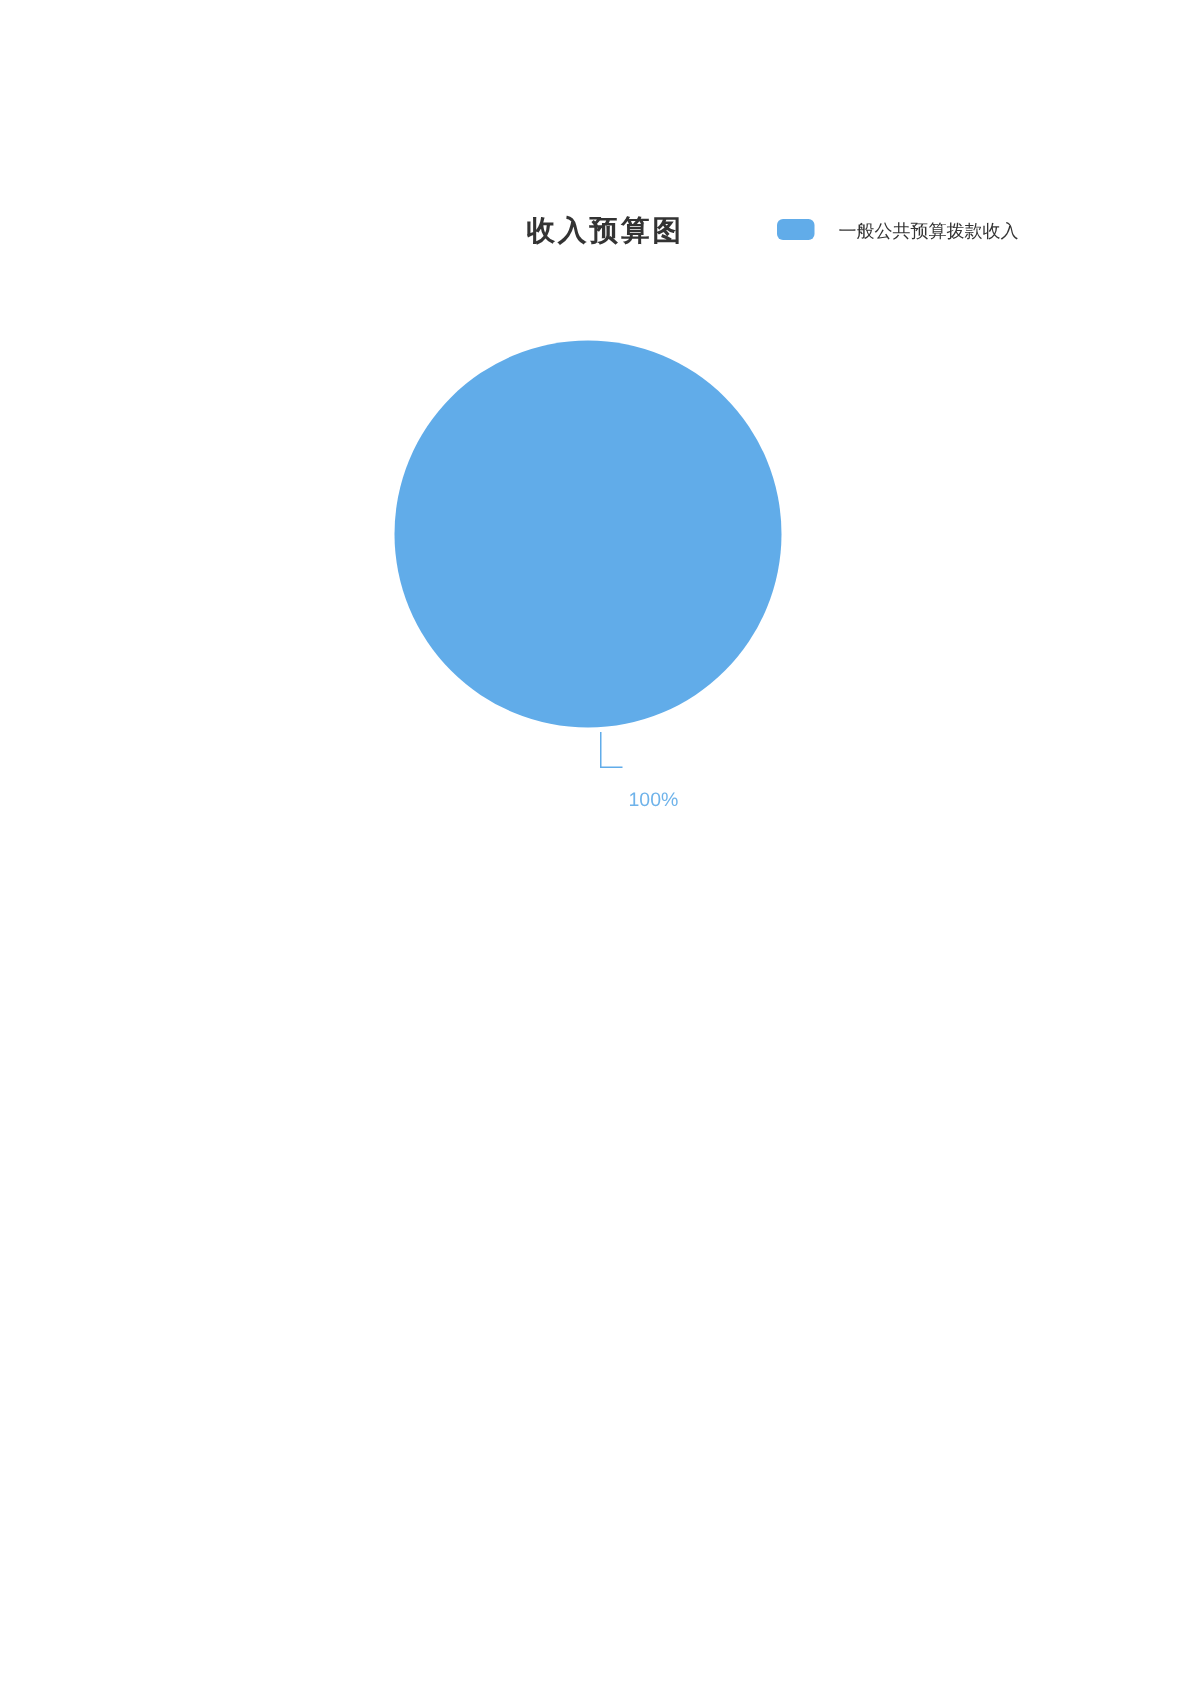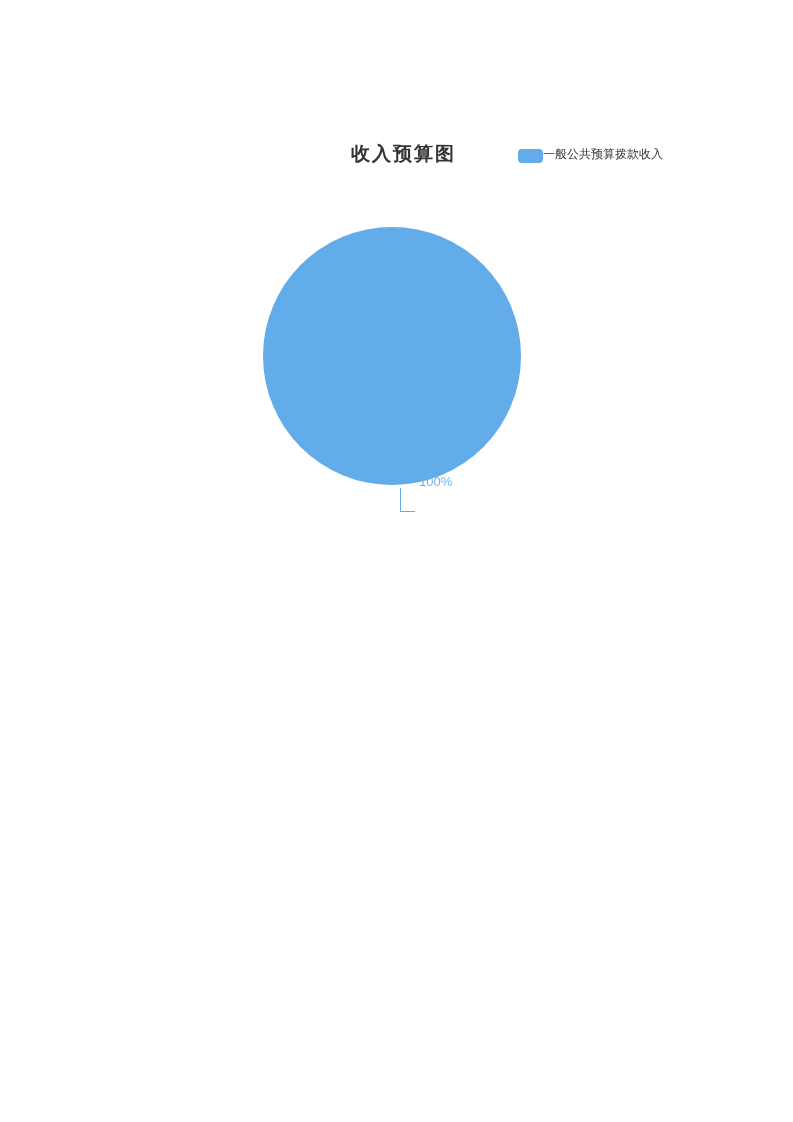--- a/index.html
+++ b/index.html
@@ -19,22 +19,22 @@
     font-weight: bold;
     letter-spacing: 2px;
     color: #333333;
     white-space: nowrap;
   }
   .legend {
     position: absolute;
     left: 518px;
     top: 146px;
     display: flex;
-    align-items: flex-end;
-    gap: 0;
+    align-items: flex-start;
+    gap: 16px;
   }
   .legend-swatch {
     display: inline-block;
     width: 25px;
     height: 14px;
     border-radius: 4px;
     background: #61ACE9;
   }
   .legend-label {
     font-size: 12px;
@@ -55,21 +55,21 @@
     left: 400px;
     top: 488px;
     width: 14px;
     height: 23px;
     border-left: 1px solid #61ACE9;
     border-bottom: 1px solid #61ACE9;
   }
   .pie-label {
     position: absolute;
     left: 419px;
-    top: 474px;
+    top: 525px;
     font-size: 13px;
     color: #6FB3EA;
     white-space: nowrap;
   }
   .paragraph {
     position: absolute;
     left: 97px;
     top: 572px;
     width: 601px;
     font-family: "Liberation Serif", "DejaVu Serif", serif;

